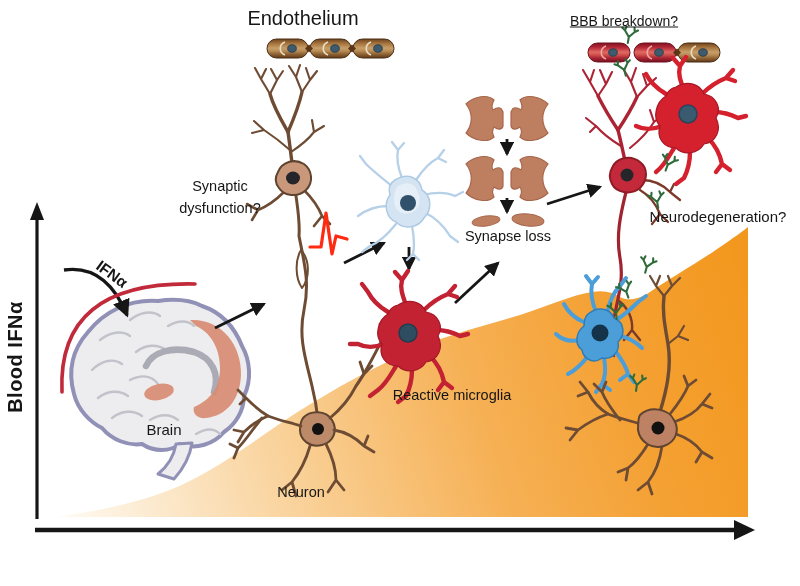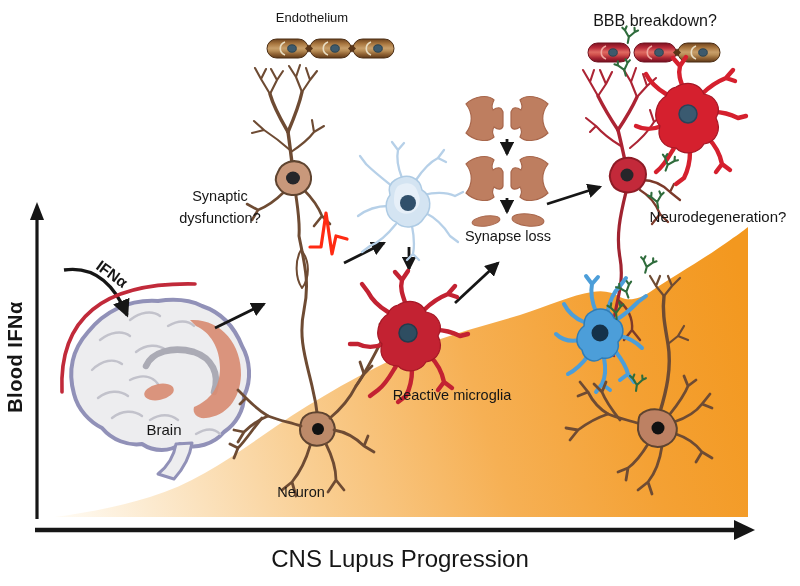--- a/index.html
+++ b/index.html
@@ -300,24 +300,23 @@
     <use href="#ab" transform="translate(668,164) rotate(20)"></use>
     <use href="#ab" transform="translate(657,201) rotate(-10)"></use>
     <use href="#ab" transform="translate(647,266) rotate(15)"></use>
     <use href="#ab" transform="translate(626,291) rotate(-20)"></use>
     <use href="#ab" transform="translate(616,312) rotate(-5)"></use>
     <use href="#ab" transform="translate(637,384) rotate(8)"></use>
   </g>
 </svg>
 
 <div class="lbl rot-y" style="left:15px;top:357px;font-size:20px;font-weight:700;letter-spacing:0.5px;">Blood IFNα</div>
-<div class="lbl" style="left:400px;top:559px;font-size:24px;">CNS Lupus Progression</div>
-<div class="lbl" style="left:312px;top:18px;font-size:13px;">Endothelium</div>
-<div class="lbl" style="left:655px;top:21px;font-size:16px;">BBB breakdown?</div>
-<div class="lbl" style="left:220px;top:208px;font-size:14.5px;">Synaptic
+<div class="lbl" style="left:303px;top:18px;font-size:20px;">Endothelium</div>
+<div class="lbl" style="left:624px;top:21px;font-size:14px;text-decoration:underline;">BBB breakdown?</div>
+<div class="lbl" style="left:220px;top:198px;font-size:14.5px;">Synaptic
 dysfunction?</div>
 <div class="lbl rot-ifn" style="left:112px;top:274px;font-size:15.5px;font-weight:600;">IFNα</div>
 <div class="lbl" style="left:164px;top:430px;font-size:15px;">Brain</div>
 <div class="lbl" style="left:301px;top:493px;font-size:14.5px;text-align:center;">Neuron</div>
 <div class="lbl" style="left:508px;top:237px;font-size:14.5px;">Synapse loss</div>
 <div class="lbl" style="left:452px;top:396px;font-size:14.5px;">Reactive microglia</div>
 <div class="lbl" style="left:718px;top:217px;font-size:15px;">Neurodegeneration?</div>
 
 </div>
 

